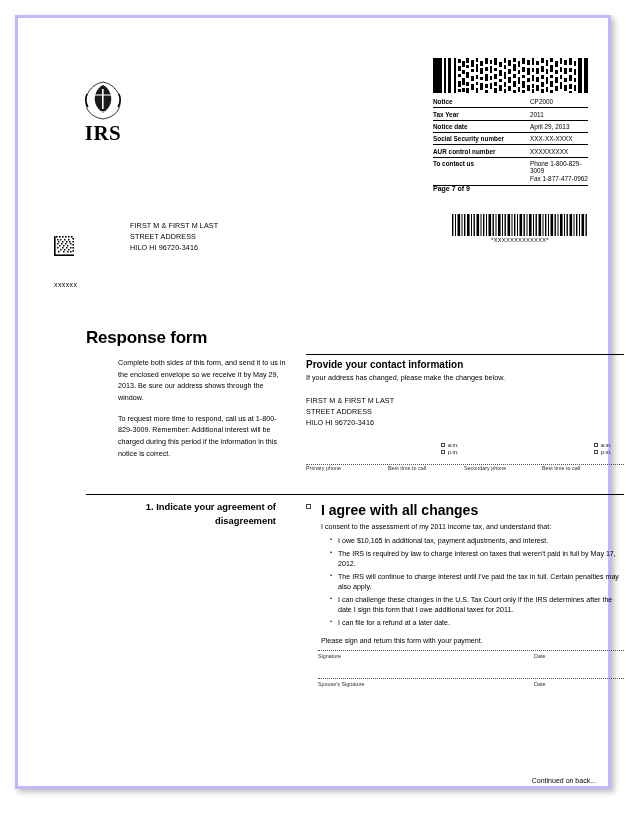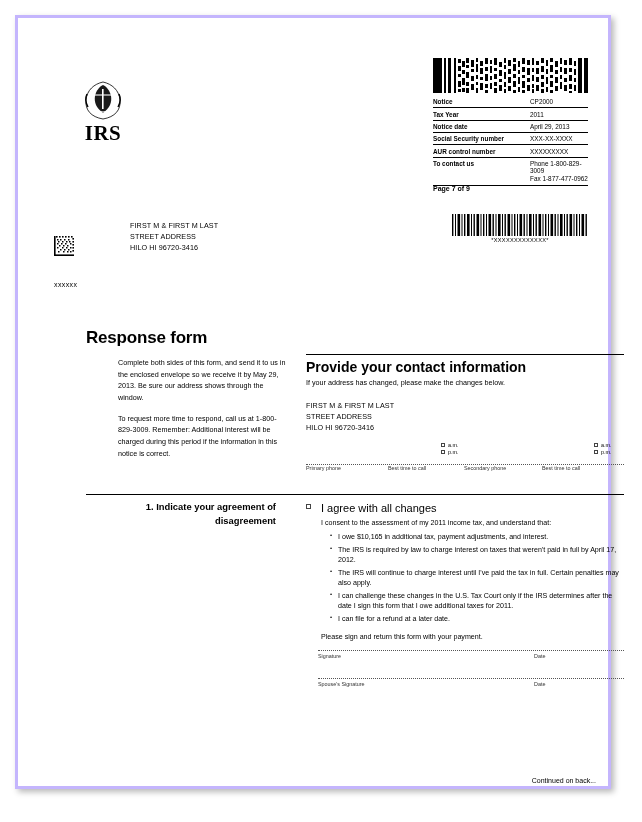--- a/index.html
+++ b/index.html
@@ -145,21 +145,21 @@
 
   
   .contact-sec {
     position: absolute;
     left: 288px;
     top: 336px;
     width: 318px;
   }
   .rule-thick { border-top: 1.4px solid #000; width: 100%; }
   .contact-h {
-    font-size: 14px;
+    font-size: 10px;
     font-weight: bold;
     margin-top: 4px;
     color: #000;
   }
   .contact-sub {
     font-size: 7.2px;
     margin-top: 3px;
     color: #000;
     line-height: 1.4;
   }
@@ -244,22 +244,22 @@
     position: absolute;
     left: 0;
     top: 2px;
     width: 4.5px;
     height: 4.5px;
     border: 0.7px solid #444;
     box-sizing: border-box;
   }
   .agree-h {
     margin-left: 15px;
-    font-size: 11px;
-    font-weight: normal;
+    font-size: 14px;
+    font-weight: bold;
     color: #000;
   }
   .agree-lead {
     margin-left: 15px;
     font-size: 7.1px;
     margin-top: 5px;
     color: #000;
     line-height: 1.4;
   }
   ul.agree-list {
@@ -652,21 +652,21 @@
     <span>Indicate your agreement of</span>
     <span class="ind">disagreement</span>
   </div>
 
   <div class="agree-box">
     <div class="agree-cb"></div>
     <div class="agree-h">I agree with all changes</div>
     <div class="agree-lead">I consent to the assessment of my 2011 income tax, and understand that:</div>
     <ul class="agree-list">
       <li>I owe  $10,165  in additional  tax, payment adjustments, and interest.</li>
-      <li>The IRS is required by law to charge interest on taxes that weren't paid in full by April 17, 2012.</li>
+      <li>The IRS is required by law to charge interest on taxes that weren't paid in full by May 17, 2012.</li>
       <li>The IRS will continue to charge interest until I've paid the tax in full. Certain penalties may also apply.</li>
       <li>I can challenge these changes in the U.S. Tax Court only if the IRS determines after the date I sign this form that I owe additional taxes for 2011.</li>
       <li>I can file for a refund  at a later date.</li>
     </ul>
     <div class="agree-sign">Please sign and return this form with your payment.</div>
   </div>
 
   <div class="sigs">
     <div class="sig-line">
       <span class="lbl-name">Signature</span>

